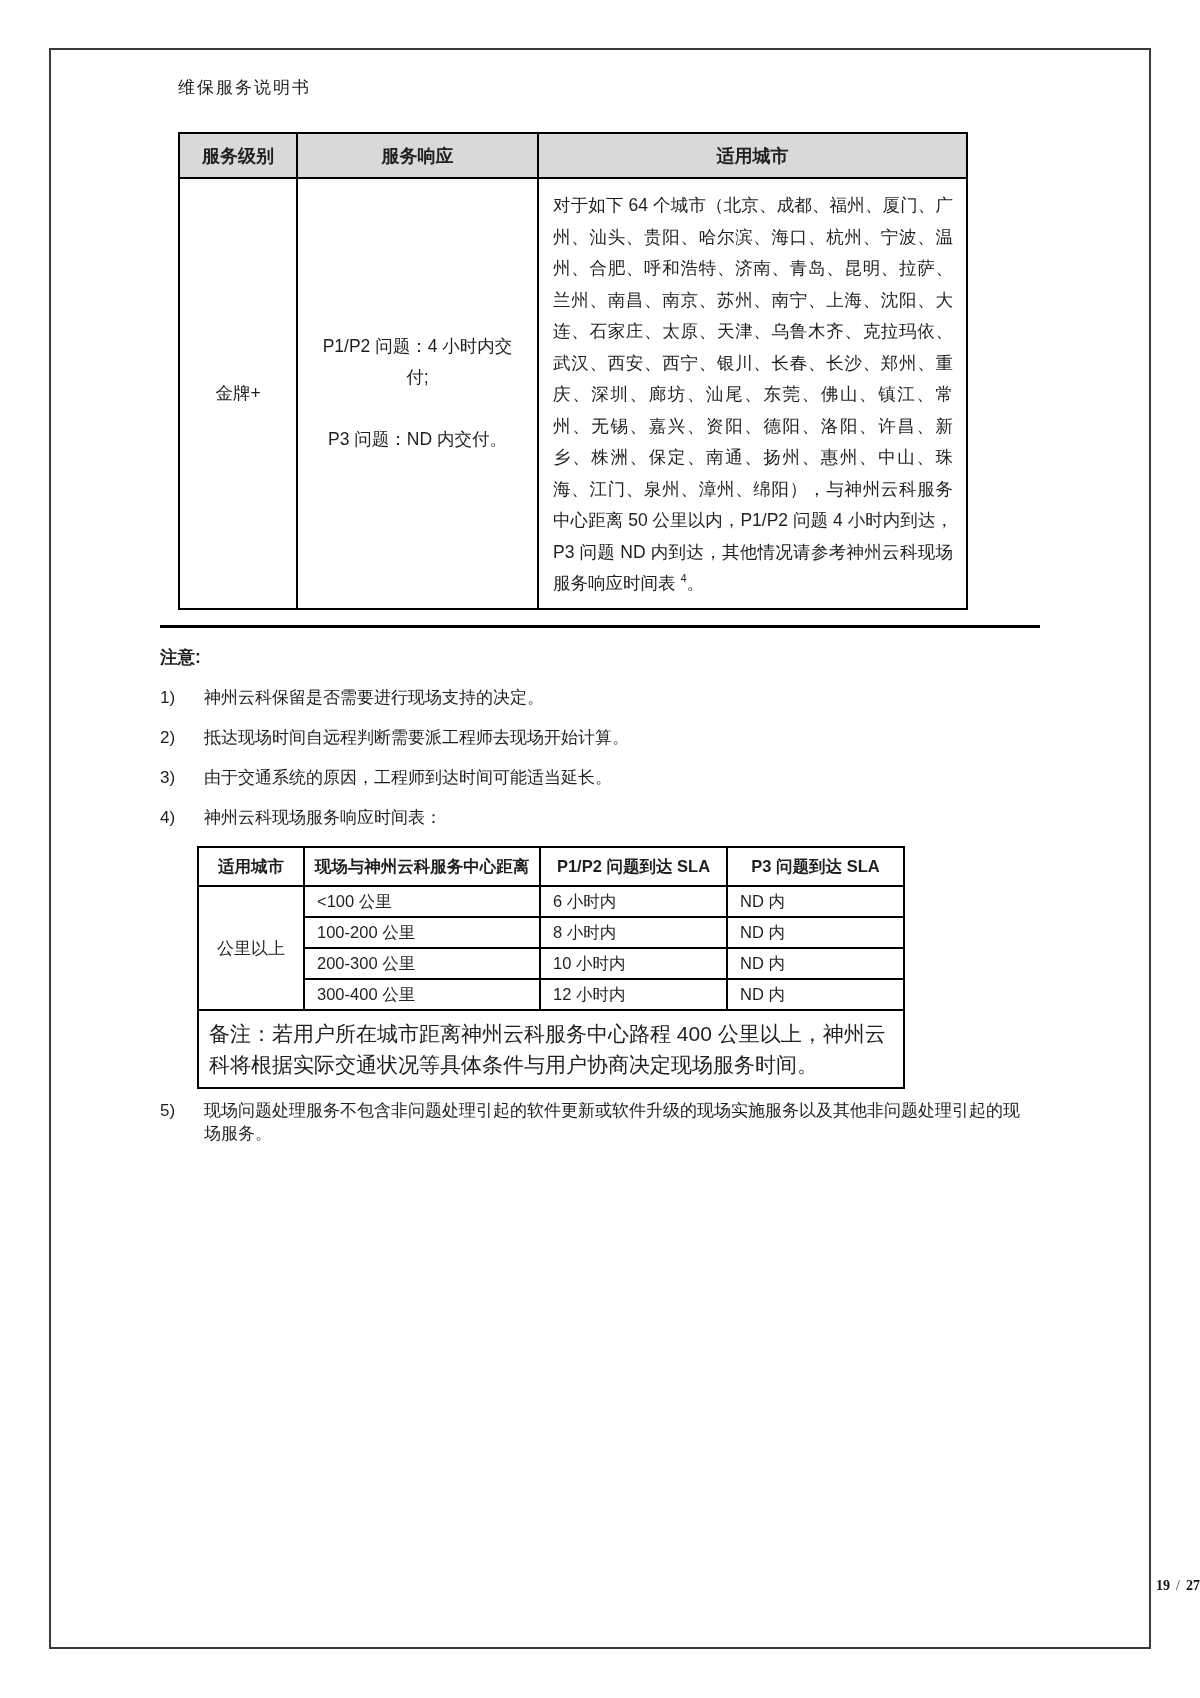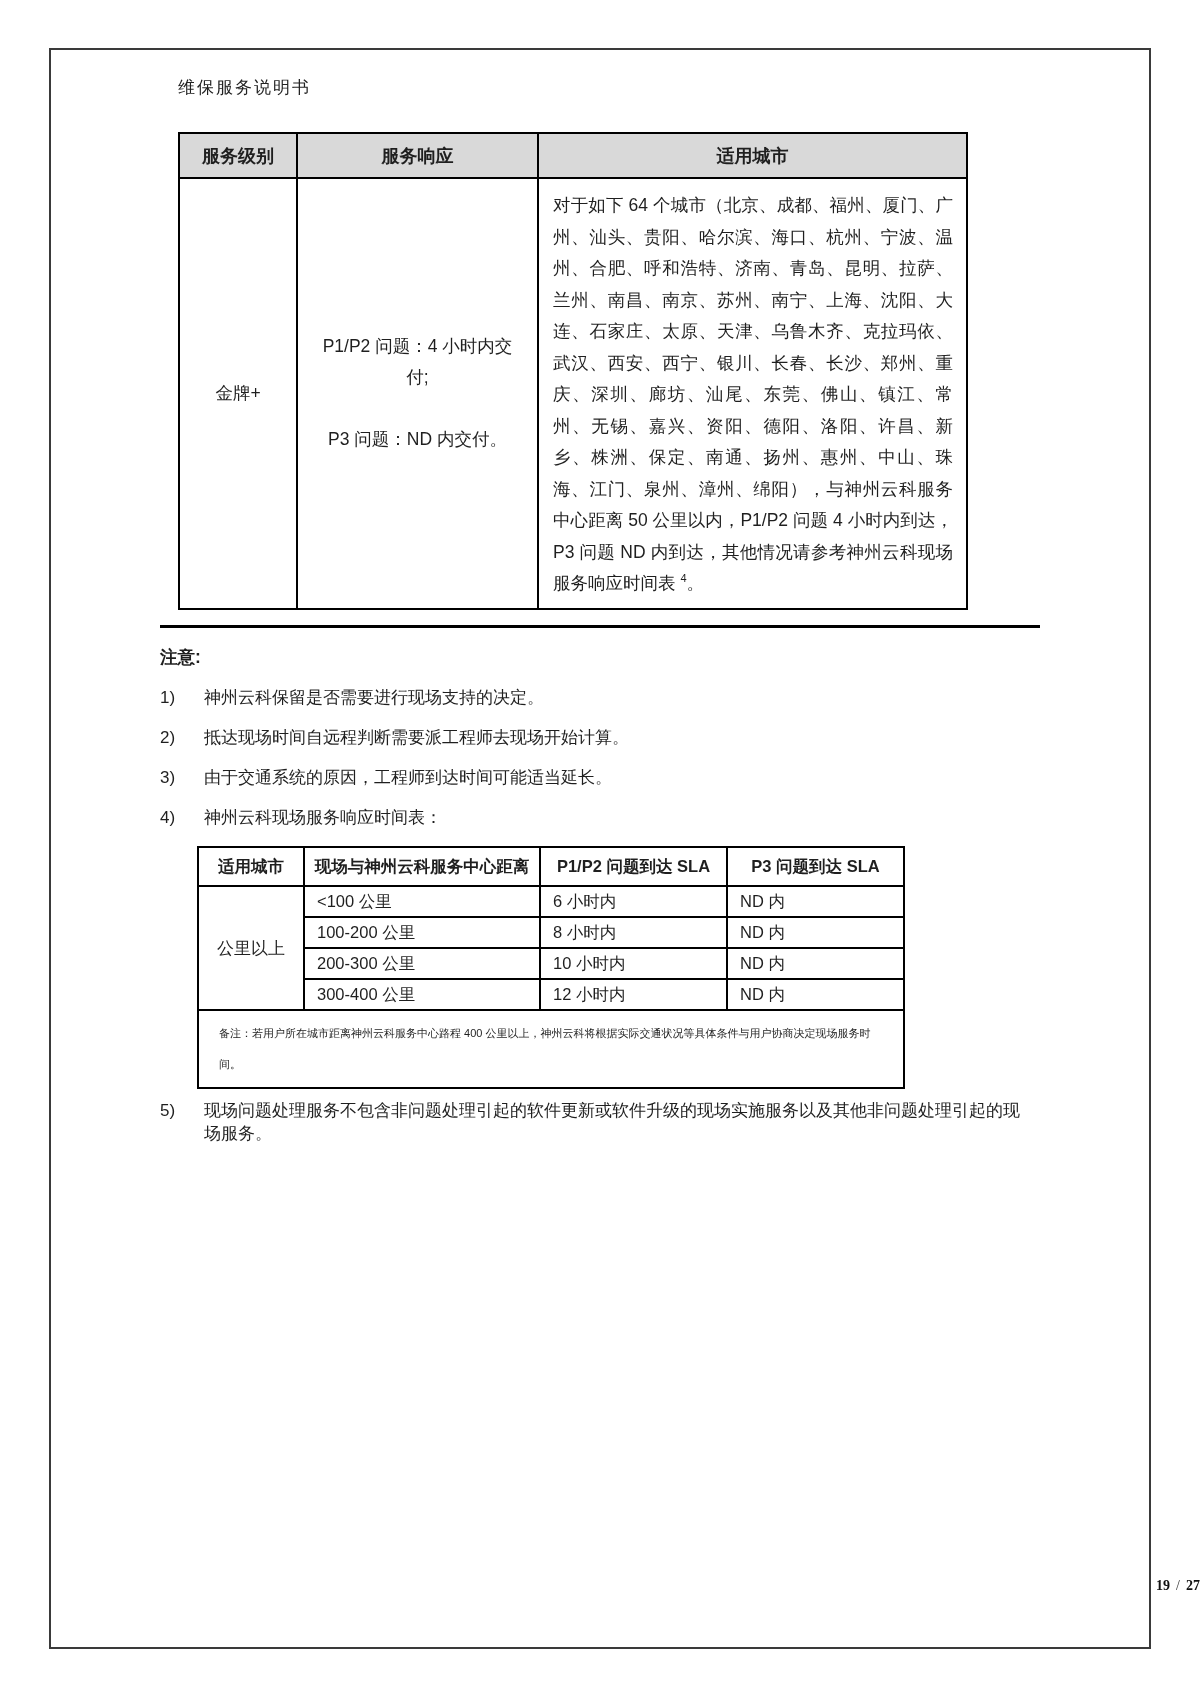--- a/index.html
+++ b/index.html
@@ -94,22 +94,22 @@
     padding: 5px 8px; line-height: 27px; background: #fff;
   }
   col.t2c1 { width: 106px; }
   col.t2c2 { width: 236px; }
   col.t2c3 { width: 187px; }
   col.t2c4 { width: 177px; }
   table.t2 td { height: 31px; vertical-align: middle; margin-left: 16px; }
   td.scope-cell { text-align: center; font-size: 17px; }
   td.dist-cell, td.sla-cell { padding-left: 12px; text-align: left; }
   td.remark-cell {
-    padding: 7px 20px; line-height: 31px; text-align: left;
-    font-size: 11px;
+    padding: 7px 10px; line-height: 31px; text-align: left;
+    font-size: 21px;
   }
 
   .footnote { margin-top: 4px; line-height: 23px; }
 
   .doc-footer {
     position: absolute;
     left: 0; top: 1578px; width: 1200px;
     text-align: right;
     font-family: "Liberation Serif", "DejaVu Serif", serif;
     font-size: 14px; color: #111;

